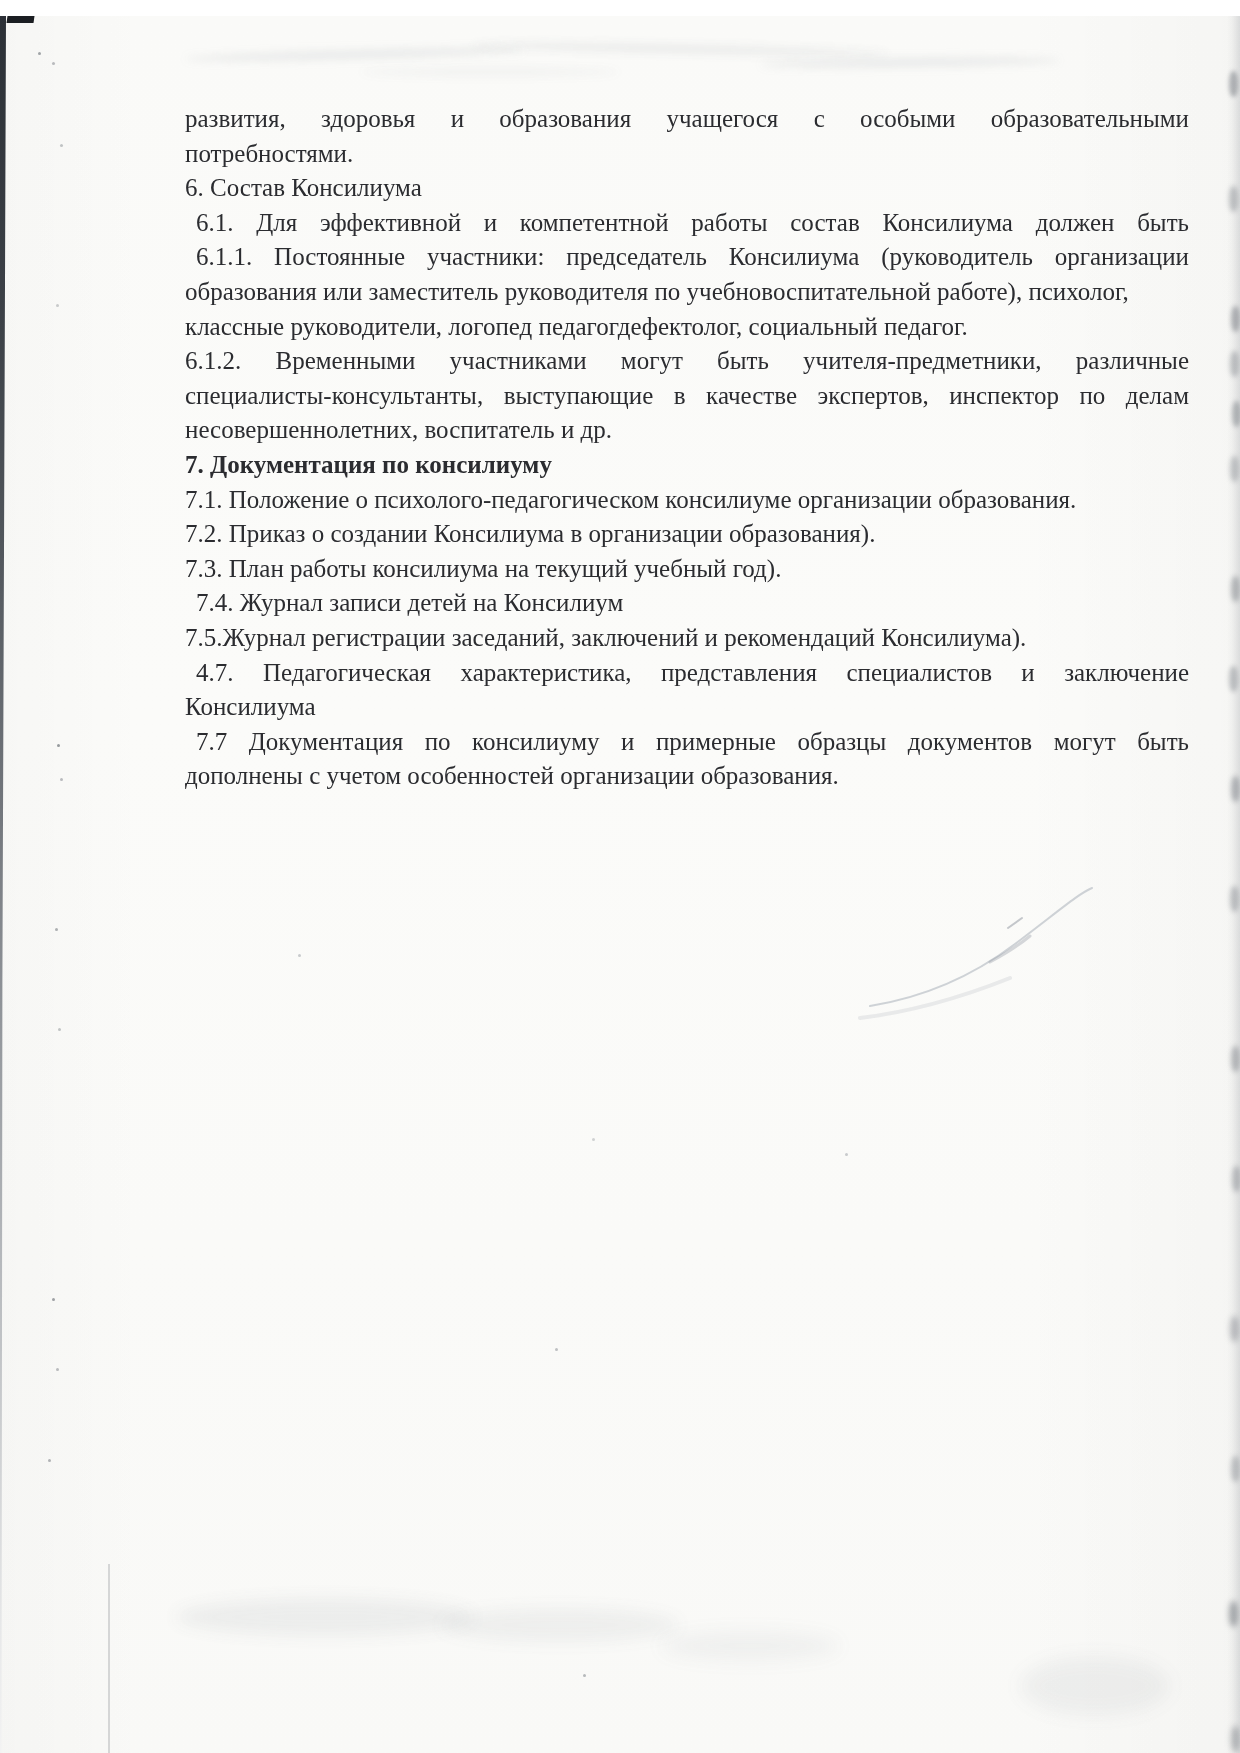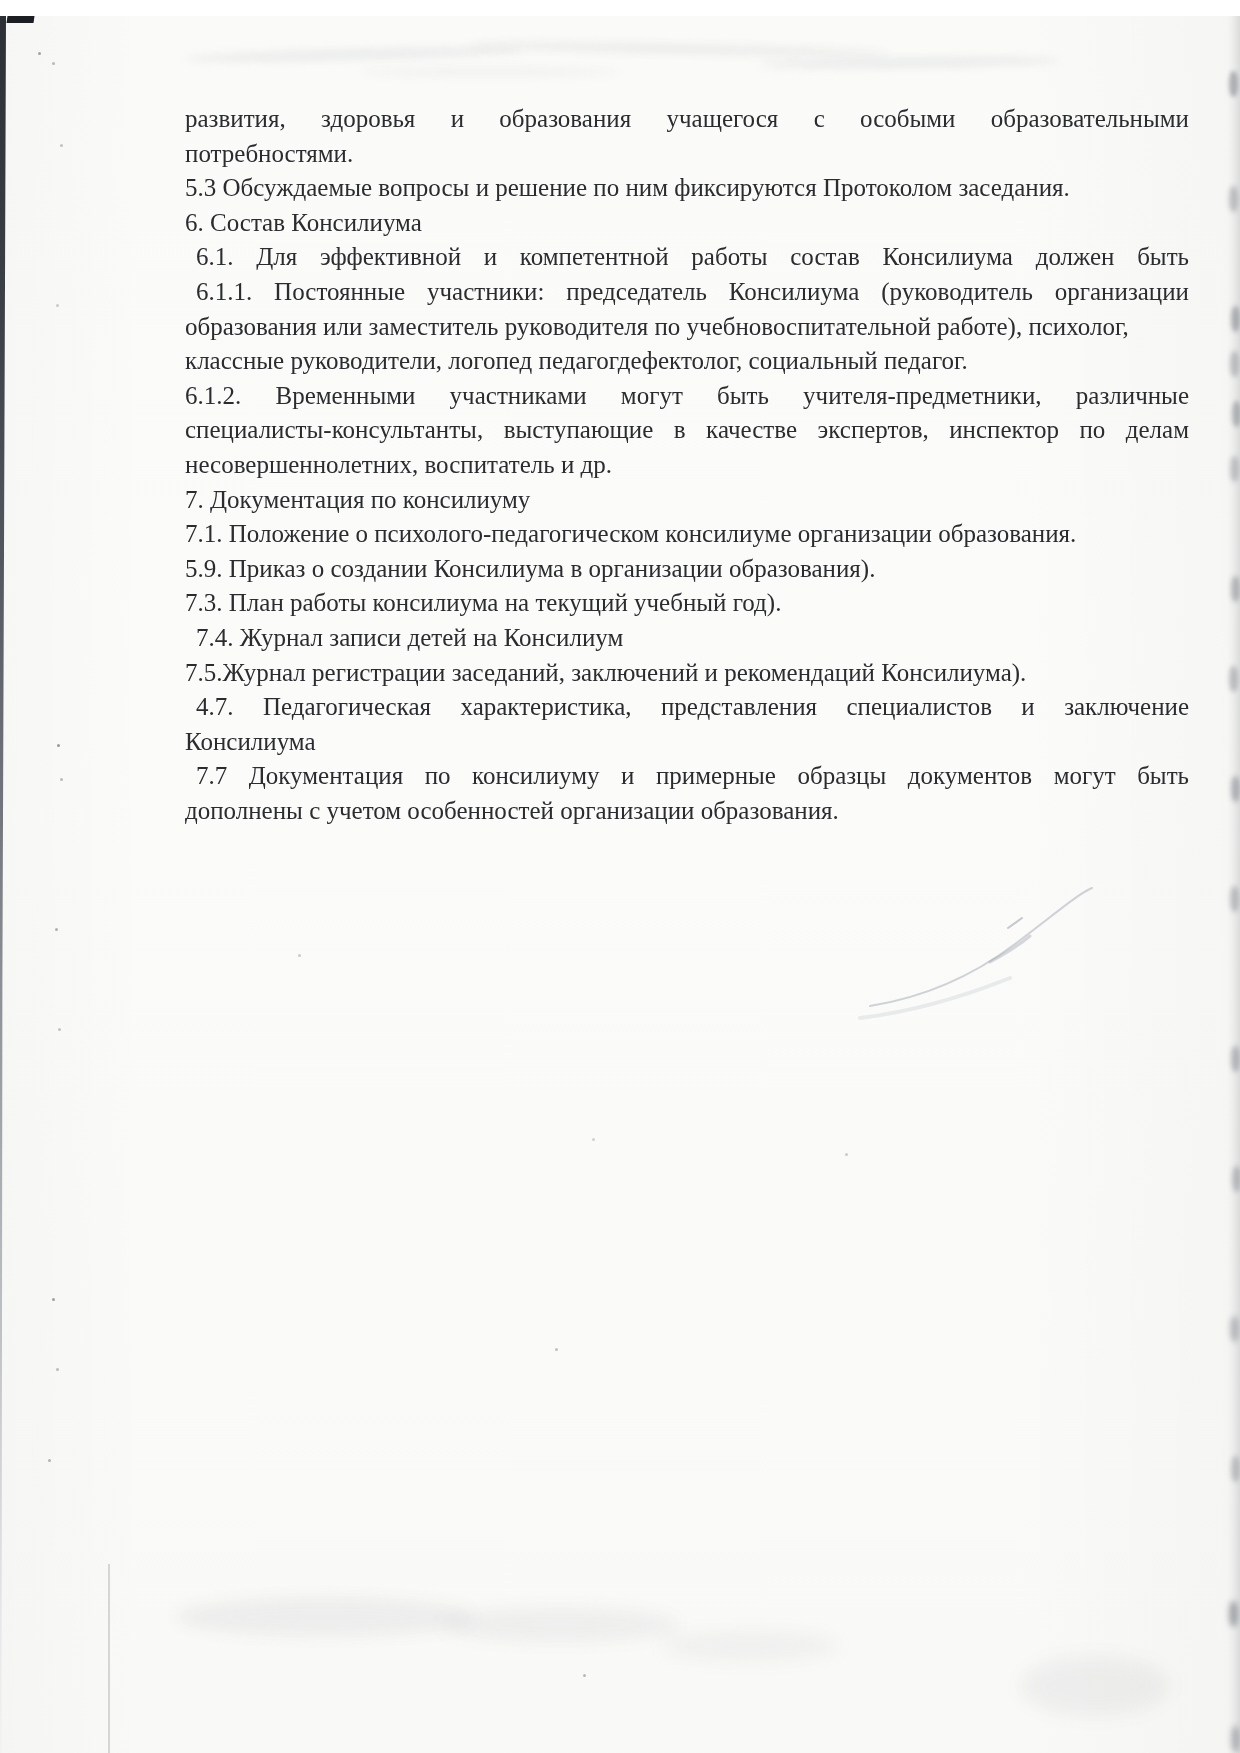--- a/index.html
+++ b/index.html
@@ -29,21 +29,21 @@
     height: 34.6px;
     color: #2b2c30;
     white-space: nowrap;
     text-rendering: optimizeLegibility;
   }
   .line.j {
     white-space: normal;
     text-align: justify;
     text-align-last: justify;
   }
-  .line.b { font-weight: normal; }
+  .line.b { font-weight: bold; }
   .line.ind { padding-left: 11px; }
 
   
   .edge-left {
     position: absolute; left: 0; top: 0;
     width: 6px; height: 1753px;
     background: linear-gradient(to bottom,
       #2c3036 0%, #3d4248 18%, #555a60 32%, #74787e 46%,
       #94989d 58%, #b3b6ba 70%, #cfd1d3 82%, #e7e8e9 92%, #f4f4f4 100%);
     clip-path: polygon(0 0, 100% 0, 40% 55%, 25% 100%, 0 100%);
@@ -161,32 +161,31 @@
   <svg class="squiggle-svg" viewBox="0 0 280 170">
     <path d="M30 140 C 80 132, 130 112, 175 78 S 238 28, 252 22" fill="none" stroke="#aab0b9" stroke-width="2" stroke-linecap="round" opacity="0.55"></path>
     <path d="M150 96 C 165 88, 178 80, 190 70" fill="none" stroke="#9aa0aa" stroke-width="3" stroke-linecap="round" opacity="0.40"></path>
     <path d="M168 62 l 14 -10" fill="none" stroke="#8d939d" stroke-width="2" stroke-linecap="round" opacity="0.50"></path>
     <path d="M20 152 C 70 146, 120 132, 170 112" fill="none" stroke="#b4b9c1" stroke-width="4" stroke-linecap="round" opacity="0.25"></path>
   </svg>
 
   <div class="text-block" id="text-block">
       <div class="line j">развития, здоровья и образования учащегося с особыми образовательными</div>
       <div class="line">потребностями.</div>
-      <div class="line">5.3 Обсуждаемые вопросы и решение по ним фиксируются Протоколом заседания.</div>
       <div class="line">6. Состав Консилиума</div>
       <div class="line j ind">6.1. Для эффективной и компетентной работы состав Консилиума должен быть</div>
       <div class="line j ind">6.1.1. Постоянные участники: председатель Консилиума (руководитель организации</div>
       <div class="line">образования или заместитель руководителя по учебновоспитательной работе), психолог,</div>
       <div class="line">классные руководители, логопед педагогдефектолог, социальный педагог.</div>
       <div class="line j">6.1.2. Временными участниками могут быть учителя-предметники, различные</div>
       <div class="line j">специалисты-консультанты, выступающие в качестве экспертов, инспектор по делам</div>
       <div class="line">несовершеннолетних, воспитатель и др.</div>
       <div class="line b">7. Документация по консилиуму</div>
       <div class="line">7.1. Положение о психолого-педагогическом консилиуме организации образования.</div>
-      <div class="line">5.9. Приказ о создании Консилиума в организации образования).</div>
+      <div class="line">7.2. Приказ о создании Консилиума в организации образования).</div>
       <div class="line">7.3. План работы консилиума на текущий учебный год).</div>
       <div class="line ind">7.4. Журнал записи детей на Консилиум</div>
       <div class="line">7.5.Журнал регистрации заседаний, заключений и рекомендаций Консилиума).</div>
       <div class="line j ind">4.7. Педагогическая характеристика, представления специалистов и заключение</div>
       <div class="line">Консилиума</div>
       <div class="line j ind">7.7 Документация по консилиуму и примерные образцы документов могут быть</div>
       <div class="line">дополнены с учетом особенностей организации образования.</div>
     </div>
 
 </div>

